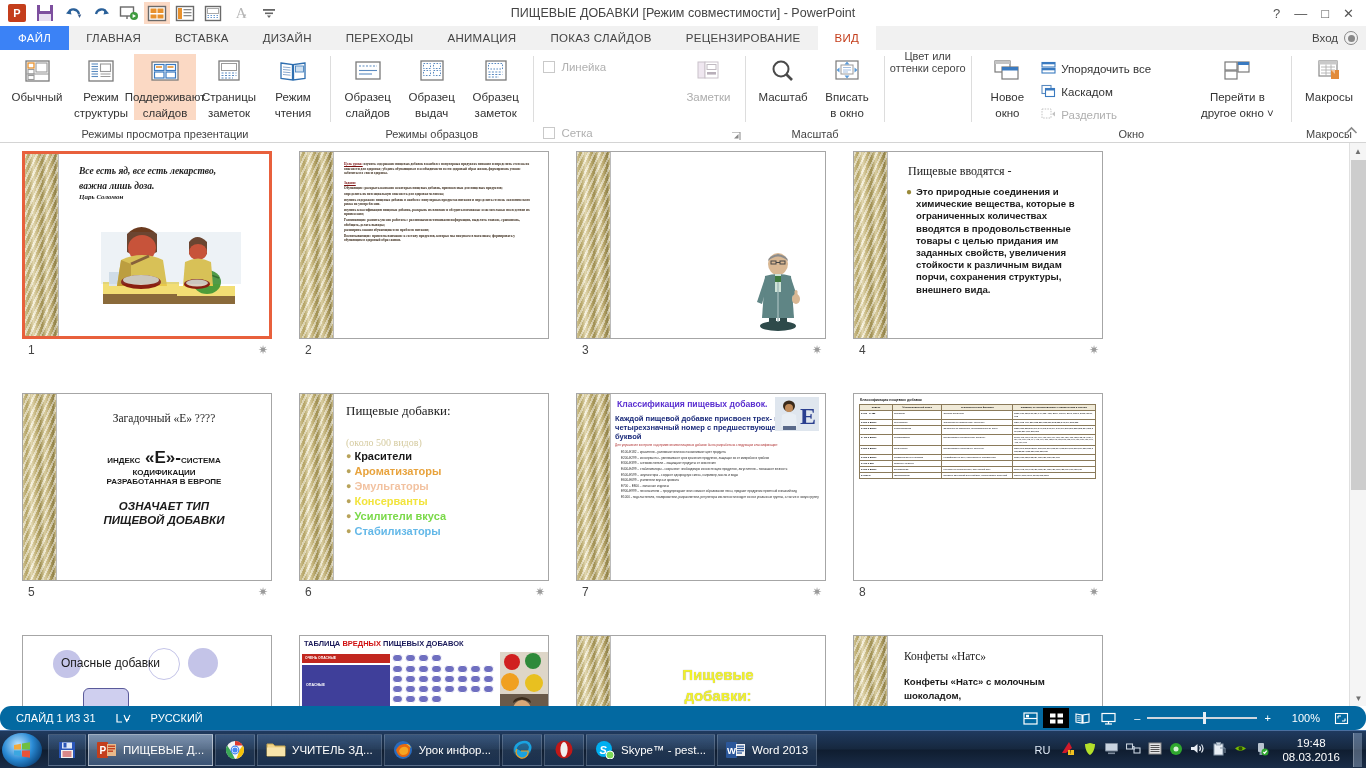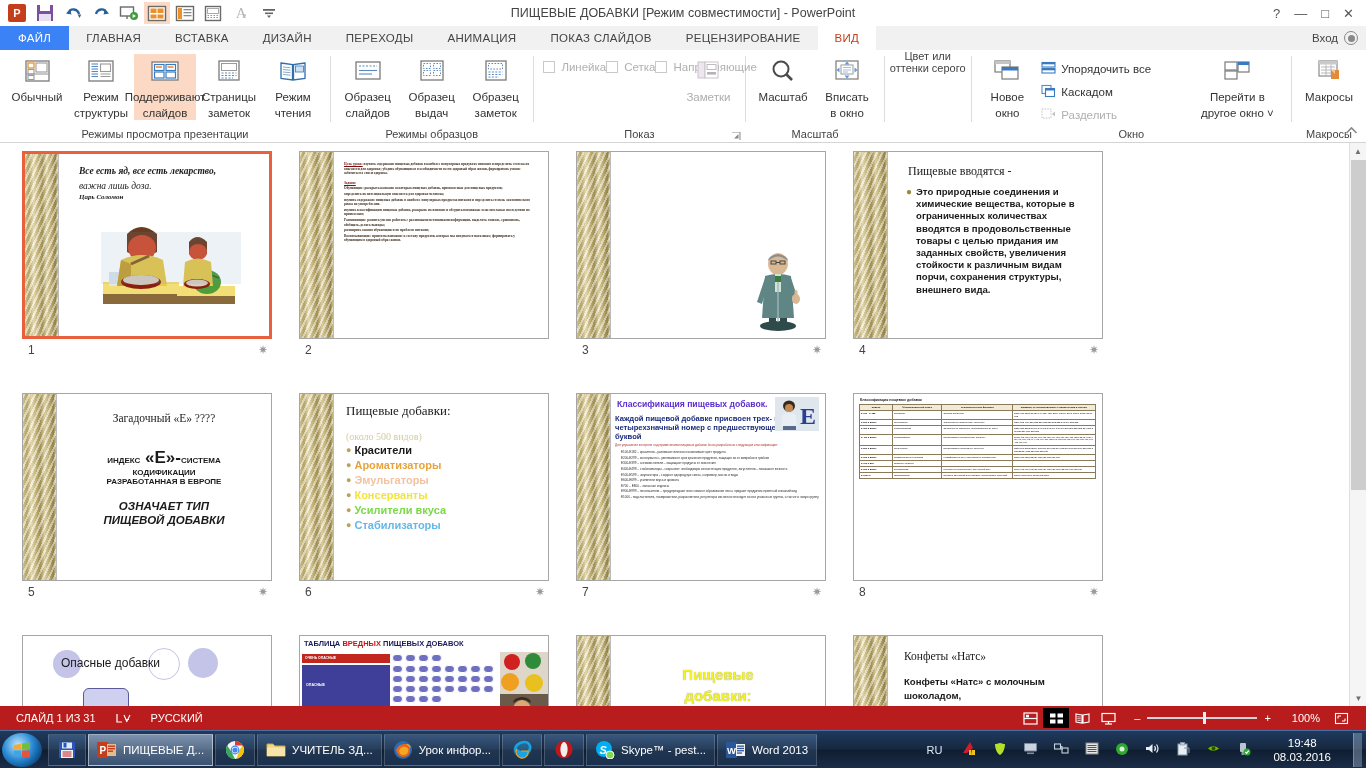--- a/index.html
+++ b/index.html
@@ -108,22 +108,22 @@
     background:
       repeating-linear-gradient(115deg, rgba(255,255,255,.45) 0 2px, rgba(160,140,80,.18) 2px 5px),
       linear-gradient(90deg,#d8cda0 0%,#b8a868 12%,#efe7c6 26%,#c8b87e 40%,#9e8f52 52%,#e6dcb4 66%,#bfae74 80%,#8e8047 92%,#d5c99c 100%);
     border-right:1px solid #bbb;
   }
   .slide-body { flex:1; position:relative; padding:6px 8px; overflow:hidden; }
 
   
   .statusbar {
     position:absolute; left:0; top:706px; width:1366px; height:24px;
-    background:#b91c1c; color:#fff; display:flex; align-items:center;
-    font-size:11px; padding:8px 6px;
+    background:#0369a1; color:#fff; display:flex; align-items:center;
+    font-size:11px; padding:8px 6px;border-radius:11px;
   }
   .sb-item { display:flex; align-items:center; gap:6px; padding:0 10px; }
   .sb-right { margin-left:auto; display:flex; align-items:center; gap:0; }
   .viewbtn { width:26px; height:20px; display:flex; align-items:center; justify-content:center; }
   .viewbtn.sel { background:#000; }
   .zoom-slider { display:flex; align-items:center; gap:0; margin:0 6px;}
   .zs-track { width:110px; height:2px; background:#cfd6de; position:relative; }
   .zs-thumb { position:absolute; left:56px; top:-5px; width:3px; height:12px; background:#e8eef5; }
 
   
@@ -139,21 +139,21 @@
     display:flex; align-items:center; justify-content:center;
   }
   .tb-item {
     height:32px; display:flex; align-items:center; gap:6px; padding:0 8px;
     color:#fff; font-size:11.5px; border:1px solid rgba(255,255,255,.18);
     background:linear-gradient(180deg, rgba(120,160,210,.30), rgba(30,60,100,.30));
     max-width:142px; white-space:nowrap; overflow:hidden;
   }
   .tb-item.small { max-width:44px; padding:0 9px; }
   .tb-item.active { background:linear-gradient(180deg, rgba(200,220,245,.55), rgba(120,160,210,.35)); border-color:rgba(255,255,255,.5);}
-  .tray { margin-left:auto; display:flex; align-items:center; gap:16px; padding-right:4px; color:#dfe9f5; font-size:11px;}
+  .tray { margin-left:auto; display:flex; align-items:center; gap:7px; padding-right:4px; color:#dfe9f5; font-size:11px;}
   .tray-clock { text-align:center; line-height:14px; font-size:11.5px; color:#fff; padding:0 6px;}
 </style>
 </head>
 <body>
 
 <div id="app">
 
   <div class="titlebar">
     <div class="qat">
       <div class="qat-btn">
@@ -379,21 +379,21 @@
           <div class="lbl">Образец</div>
           <div class="lbl">заметок</div>
         </div>
       </div>
       <div class="group-label">Режимы образцов</div>
     </div>
     <div class="group-sep"></div>
 
     <div class="group" style="position:relative;">
       <div class="group-body" style="padding-left:10px;">
-        <div style="display:flex;padding-top:2px;width:128px;">
+        <div style="display:flex;flex-direction:column;padding-top:2px;width:128px;gap:44px;">
           <label class="chk-row">
             <span class="chkbox"></span>
             <span>Линейка</span>
           </label>
           <label class="chk-row">
             <span class="chkbox"></span>
             <span>Сетка</span>
           </label>
           <label class="chk-row">
             <span class="chkbox"></span>
@@ -559,21 +559,21 @@
   </div>
 
   <div class="sorter">
     <div class="slide-grid" id="slide-grid">
         <div class="slide-cell" style="left: 22px; top: 8px;">
           <div class="thumb selected">
             <div class="tmpl">
               <div class="goldbar"></div>
               <div class="slide-body" style="">
                 <div style="font-family:'Liberation Serif',serif;font-style:italic;font-weight:bold;font-size:9.5px;color:#1a1a1a;margin:6px 0 5px 12px;">Все есть яд, все есть лекарство,</div>
-                <div style="font-family:'Liberation Serif',serif;font-style:italic;font-weight:normal;font-size:9.5px;color:#1a1a1a;margin:0 0 2px 12px;">важна лишь доза.</div>
+                <div style="font-family:'Liberation Serif',serif;font-style:italic;font-weight:bold;font-size:9.5px;color:#1a1a1a;margin:0 0 2px 12px;">важна лишь доза.</div>
                 <div style="font-family:'Liberation Serif',serif;font-style:italic;font-weight:bold;font-size:7px;color:#1a1a1a;margin-left:12px;">Царь Соломон</div>
                 <div style="position:absolute;left:42px;top:58px;width:140px;height:100px;"><svg width="140" height="100" viewBox="0 0 140 100">
                     <rect x="2" y="70" width="76" height="14" fill="#f2de74"></rect>
                     <rect x="2" y="82" width="76" height="10" fill="#8a6a3a"></rect>
                     <rect x="76" y="74" width="58" height="12" fill="#f2de74"></rect>
                     <rect x="76" y="84" width="58" height="8" fill="#8a6a3a"></rect>
                     <ellipse cx="106" cy="70" rx="14" ry="12" fill="#4e9c3a"></ellipse>
                     <path d="M94 66 Q106 60 118 66" stroke="#2f6b22" stroke-width="1.5" fill="none"></path>
                     <rect x="8" y="60" width="20" height="14" fill="#dde6ee"></rect>
                     <path d="M26 22 Q40 8 56 22 L56 40 Q40 48 26 40 Z" fill="#6b3b1f"></path>
@@ -664,21 +664,21 @@
           </div>
           <div class="slide-num" style="top: 192px;">5</div>
           <div class="anim-star" style="left: 236px; top: 192px;">✷</div>
         </div>
         <div class="slide-cell" style="left: 299px; top: 250px;">
           <div class="thumb">
             <div class="tmpl">
               <div class="goldbar"></div>
               <div class="slide-body" style="">
                 <div style="font-family:'Liberation Serif',serif;font-size:13px;color:#1a1a1a;margin:3px 0 1px 4px;">Пищевые добавки:</div>
-                <div style="font-family:'Liberation Serif',serif;font-size:10px;color:#d5cba0;margin:12px 0 1px 4px;">(около 500 видов)</div>
+                <div style="font-family:'Liberation Serif',serif;font-size:10px;color:#d5cba0;margin:18px 0 1px 4px;">(около 500 видов)</div>
                 <div style="display:flex;align-items:center;gap:3px;margin-left:4px;line-height:15px;">
                   <span style="color:#b8a35a;font-size:9px;">●</span>
                   <span style="font-size:11px;font-weight:bold;color:#1a1a1a;">Красители</span>
                 </div>
                 <div style="display:flex;align-items:center;gap:3px;margin-left:4px;line-height:15px;">
                   <span style="color:#b8a35a;font-size:9px;">●</span>
                   <span style="font-size:11px;font-weight:bold;color:#e8a33d;">Ароматизаторы</span>
                 </div>
                 <div style="display:flex;align-items:center;gap:3px;margin-left:4px;line-height:15px;">
                   <span style="color:#b8a35a;font-size:9px;">●</span>

